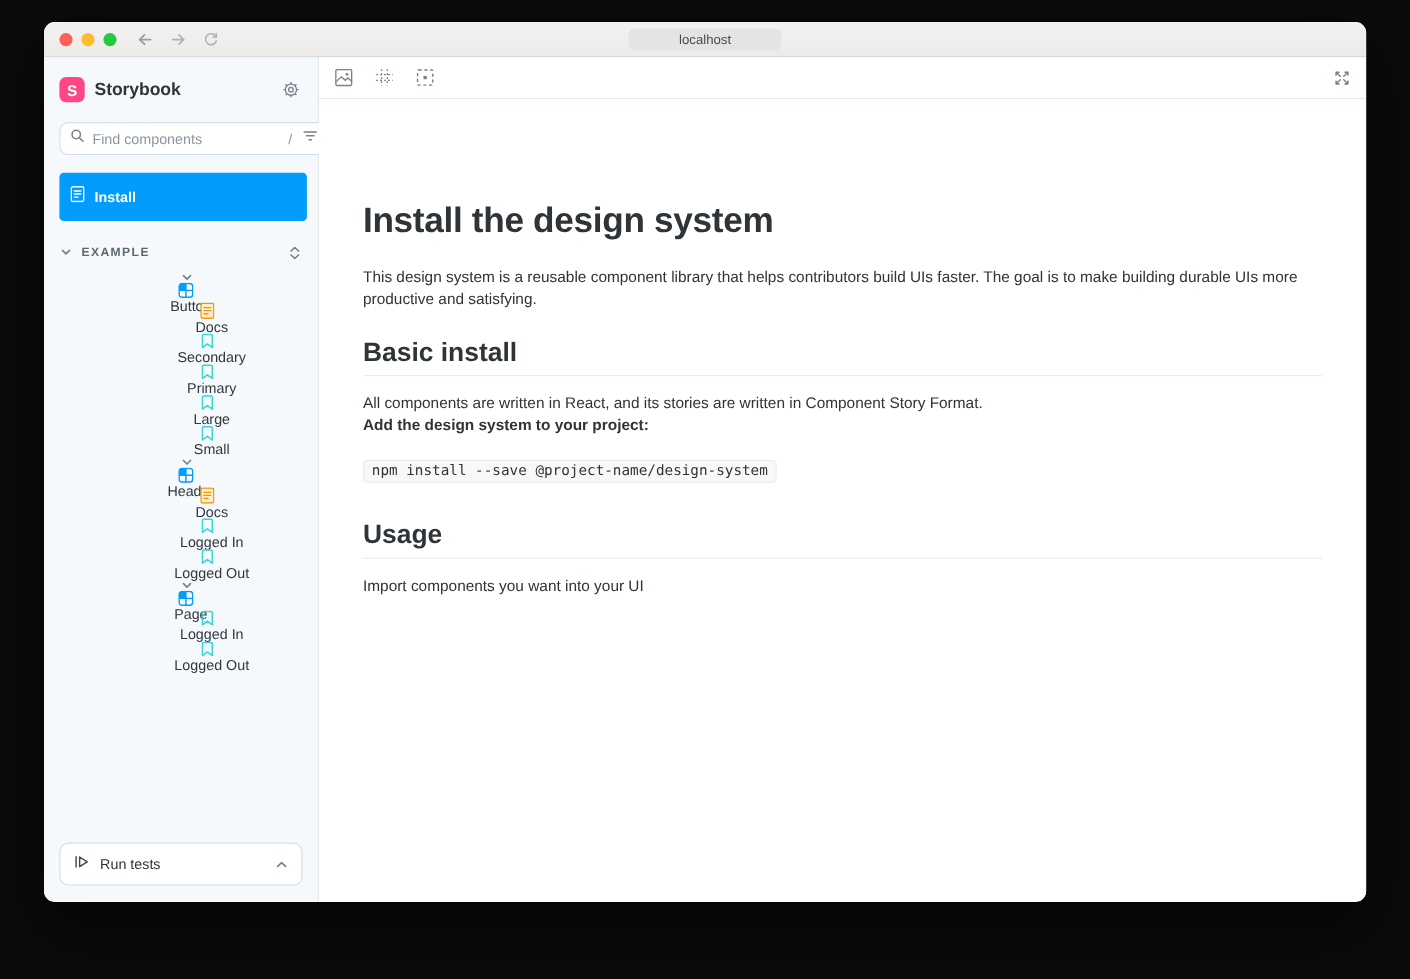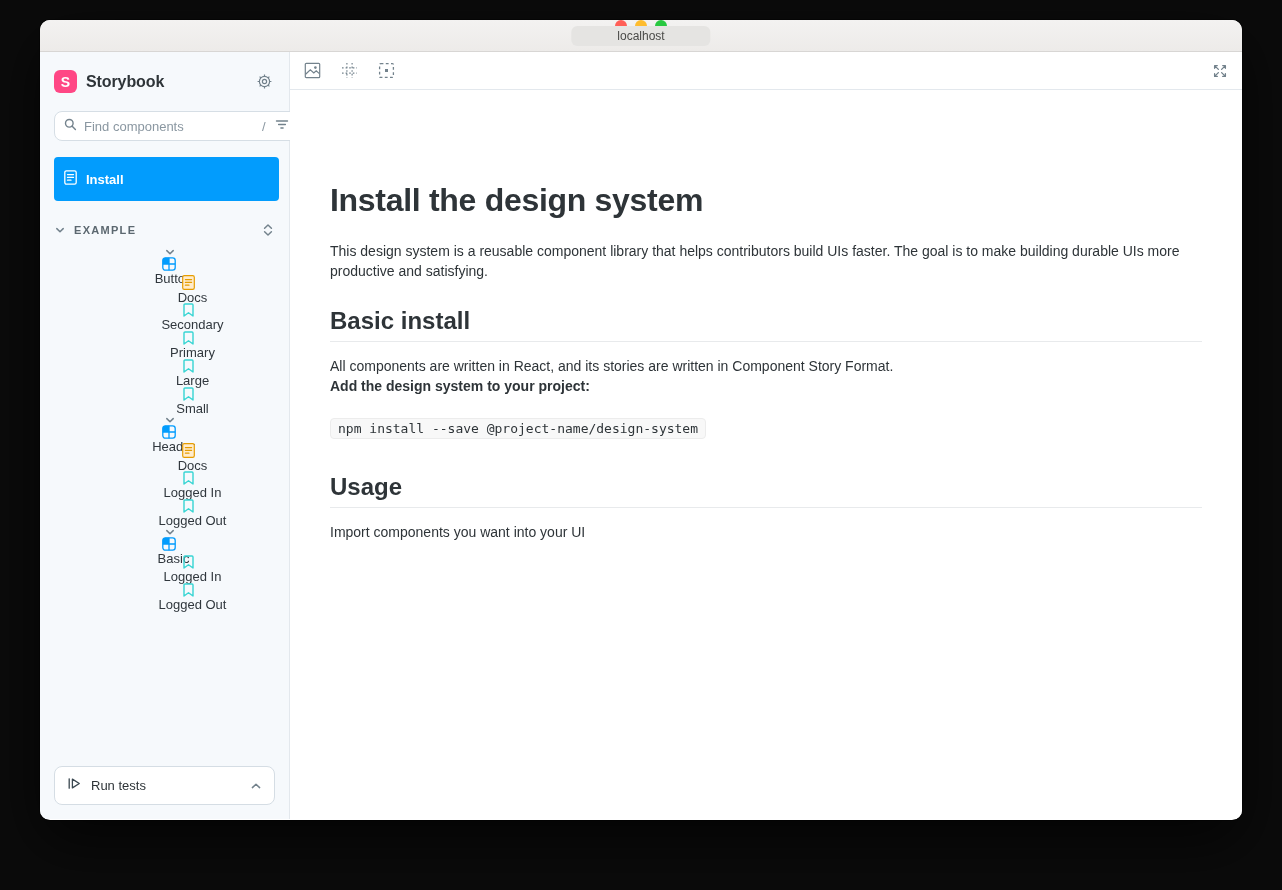--- a/index.html
+++ b/index.html
@@ -4,21 +4,21 @@
 <style>
   * { margin:0; padding:0; box-sizing:border-box; }
   html,body { width:1282px; height:890px; overflow:hidden; background:#0b0b0b; font-family:"Liberation Sans",sans-serif; }
 
   .window { position:absolute; left:40px; top:20px; width:1202px; height:800px;
             border-radius:10px; overflow:hidden; background:#fff;
             box-shadow:0 22px 60px rgba(0,0,0,.65), 0 0 0 1px rgba(0,0,0,.35); }
 
   
   .titlebar { position:relative; height:32px; background:linear-gradient(#f3f2f1,#edebe9);
-              border-bottom:1px solid #d8d6d4; display:flex; align-items:center; padding:0 14px;flex-direction:column; }
+              border-bottom:1px solid #d8d6d4; display:flex; align-items:center; padding:0 14px; }
   .lights { display:flex; gap:8px; align-items:center; }
   .light { width:12px; height:12px; border-radius:50%; cursor:pointer; }
   .light.red { background:#ff5f57; } .light.yellow { background:#febc2e; } .light.green { background:#28c840; }
   .navbtns { display:flex; gap:14px; margin-left:18px; align-items:center; }
   .navbtn { display:flex; align-items:center; cursor:pointer; }
   .urlpill { position:absolute; left:50%; top:6px; transform:translateX(-50%);
              height:20px; line-height:20px; padding:0 46px; background:#e5e4e2; border-radius:6px;
              font-size:12px; color:#4a4a48; cursor:text; }
 
   
@@ -287,21 +287,21 @@
                 <path d="M1.8 3.6 L5 6.8 L8.2 3.6"></path>
               </svg>
             </span>
             <span class="ti">
               <svg width="14" height="14" viewBox="0 0 14 14" fill="none">
                 <rect x="0.8" y="0.8" width="12.4" height="12.4" rx="2.6" stroke="#029cfd" stroke-width="1.3"></rect>
                 <path d="M7 0.8 V13.2 M0.8 7 H13.2" stroke="#029cfd" stroke-width="1.3"></path>
                 <path d="M3.4 0.8 H7 V7 H0.8 V3.4 A2.6 2.6 0 0 1 3.4 0.8 Z" fill="#029cfd"></path>
               </svg>
             </span>
-            <span class="tl">Basic</span>
+            <span class="tl">Page</span>
           </div>
           <div class="tree-row depth-1">
             <span class="ti">
               <svg width="11" height="14" viewBox="0 0 11 14" fill="none">
                 <path d="M1 2 C1 1.45 1.45 1 2 1 H9 C9.55 1 10 1.45 10 2 V13 L5.5 9.7 L1 13 Z" stroke="#37d5d3" stroke-width="1.4" stroke-linejoin="round"></path>
               </svg>
             </span>
             <span class="tl">Logged In</span>
           </div>
           <div class="tree-row depth-1">

